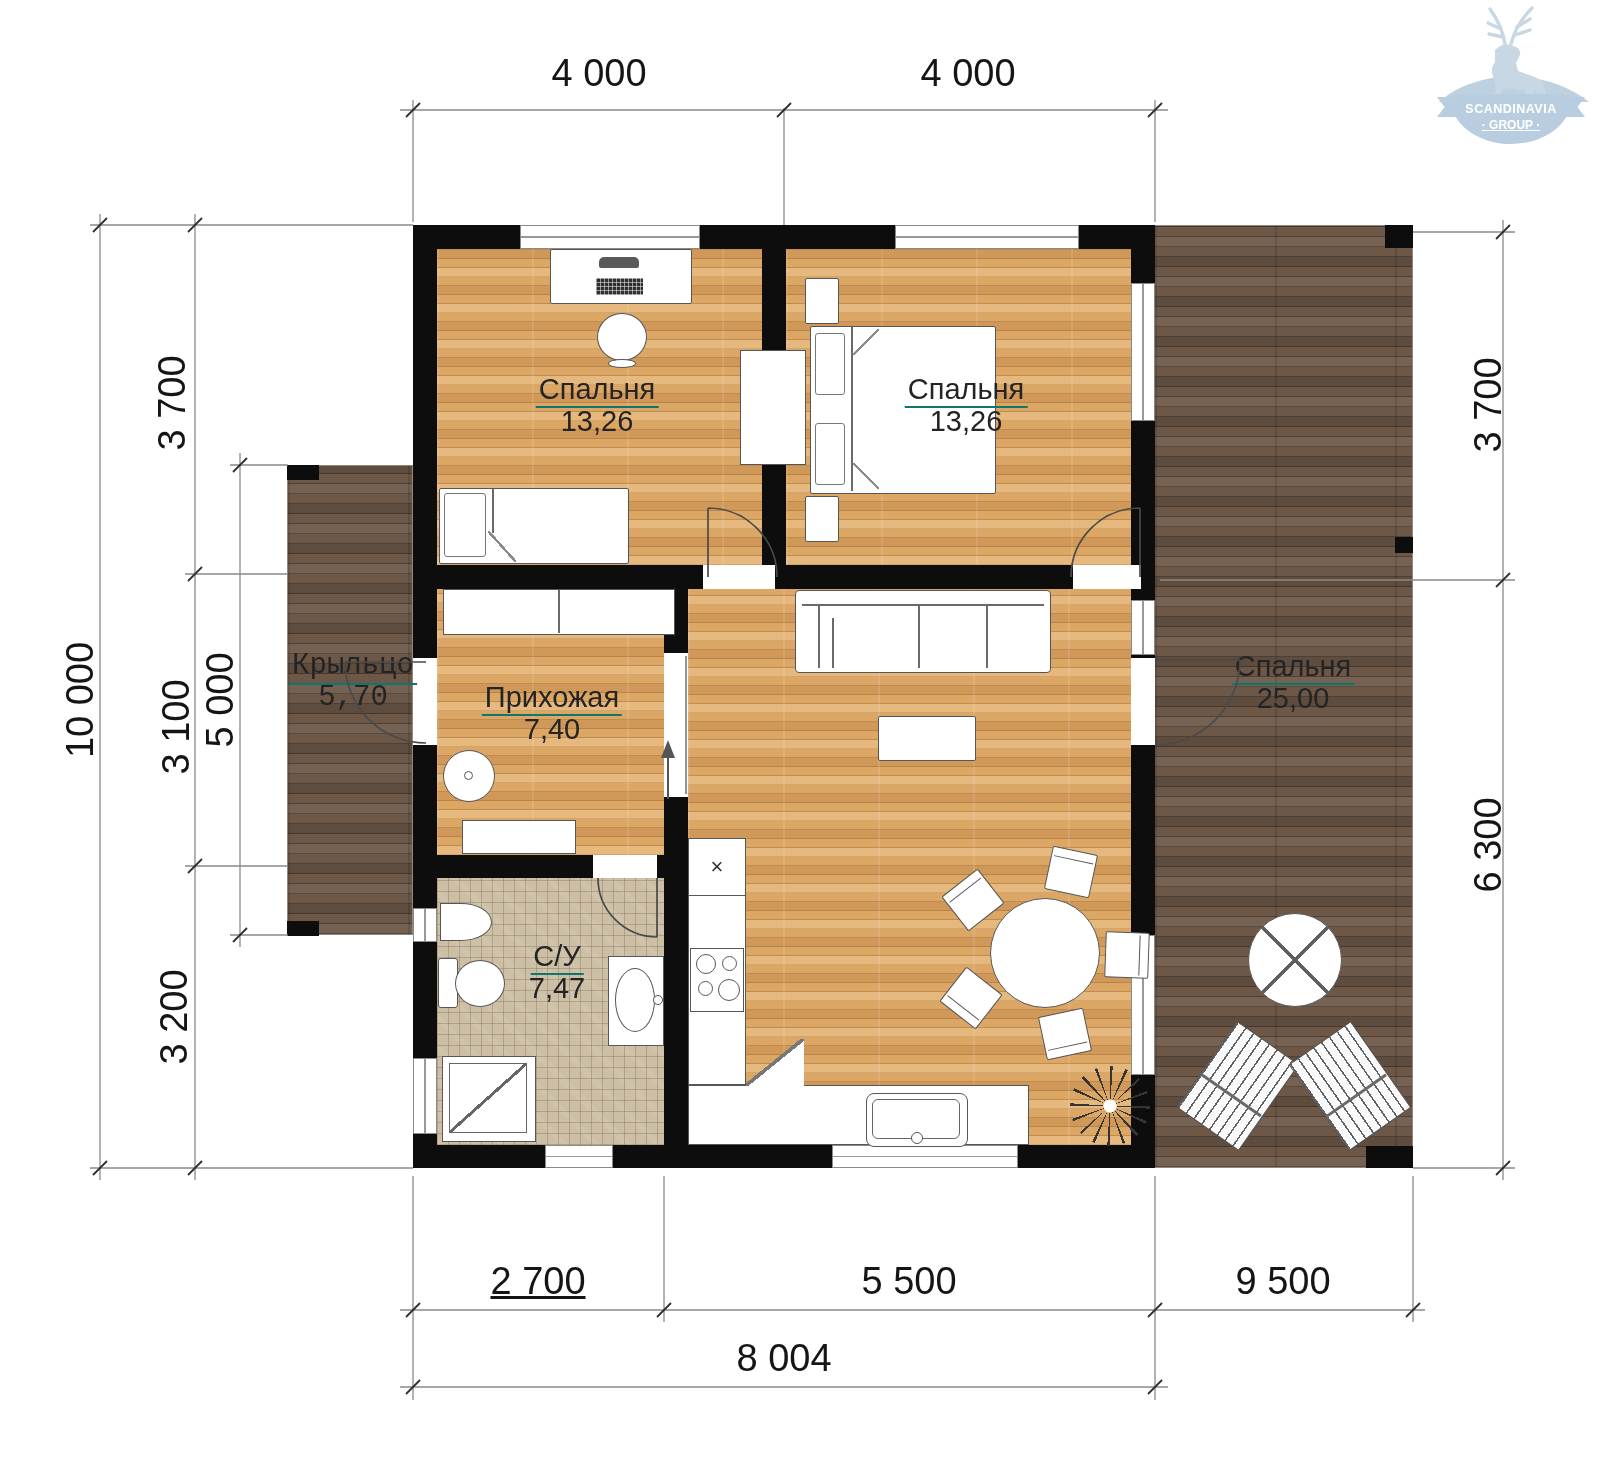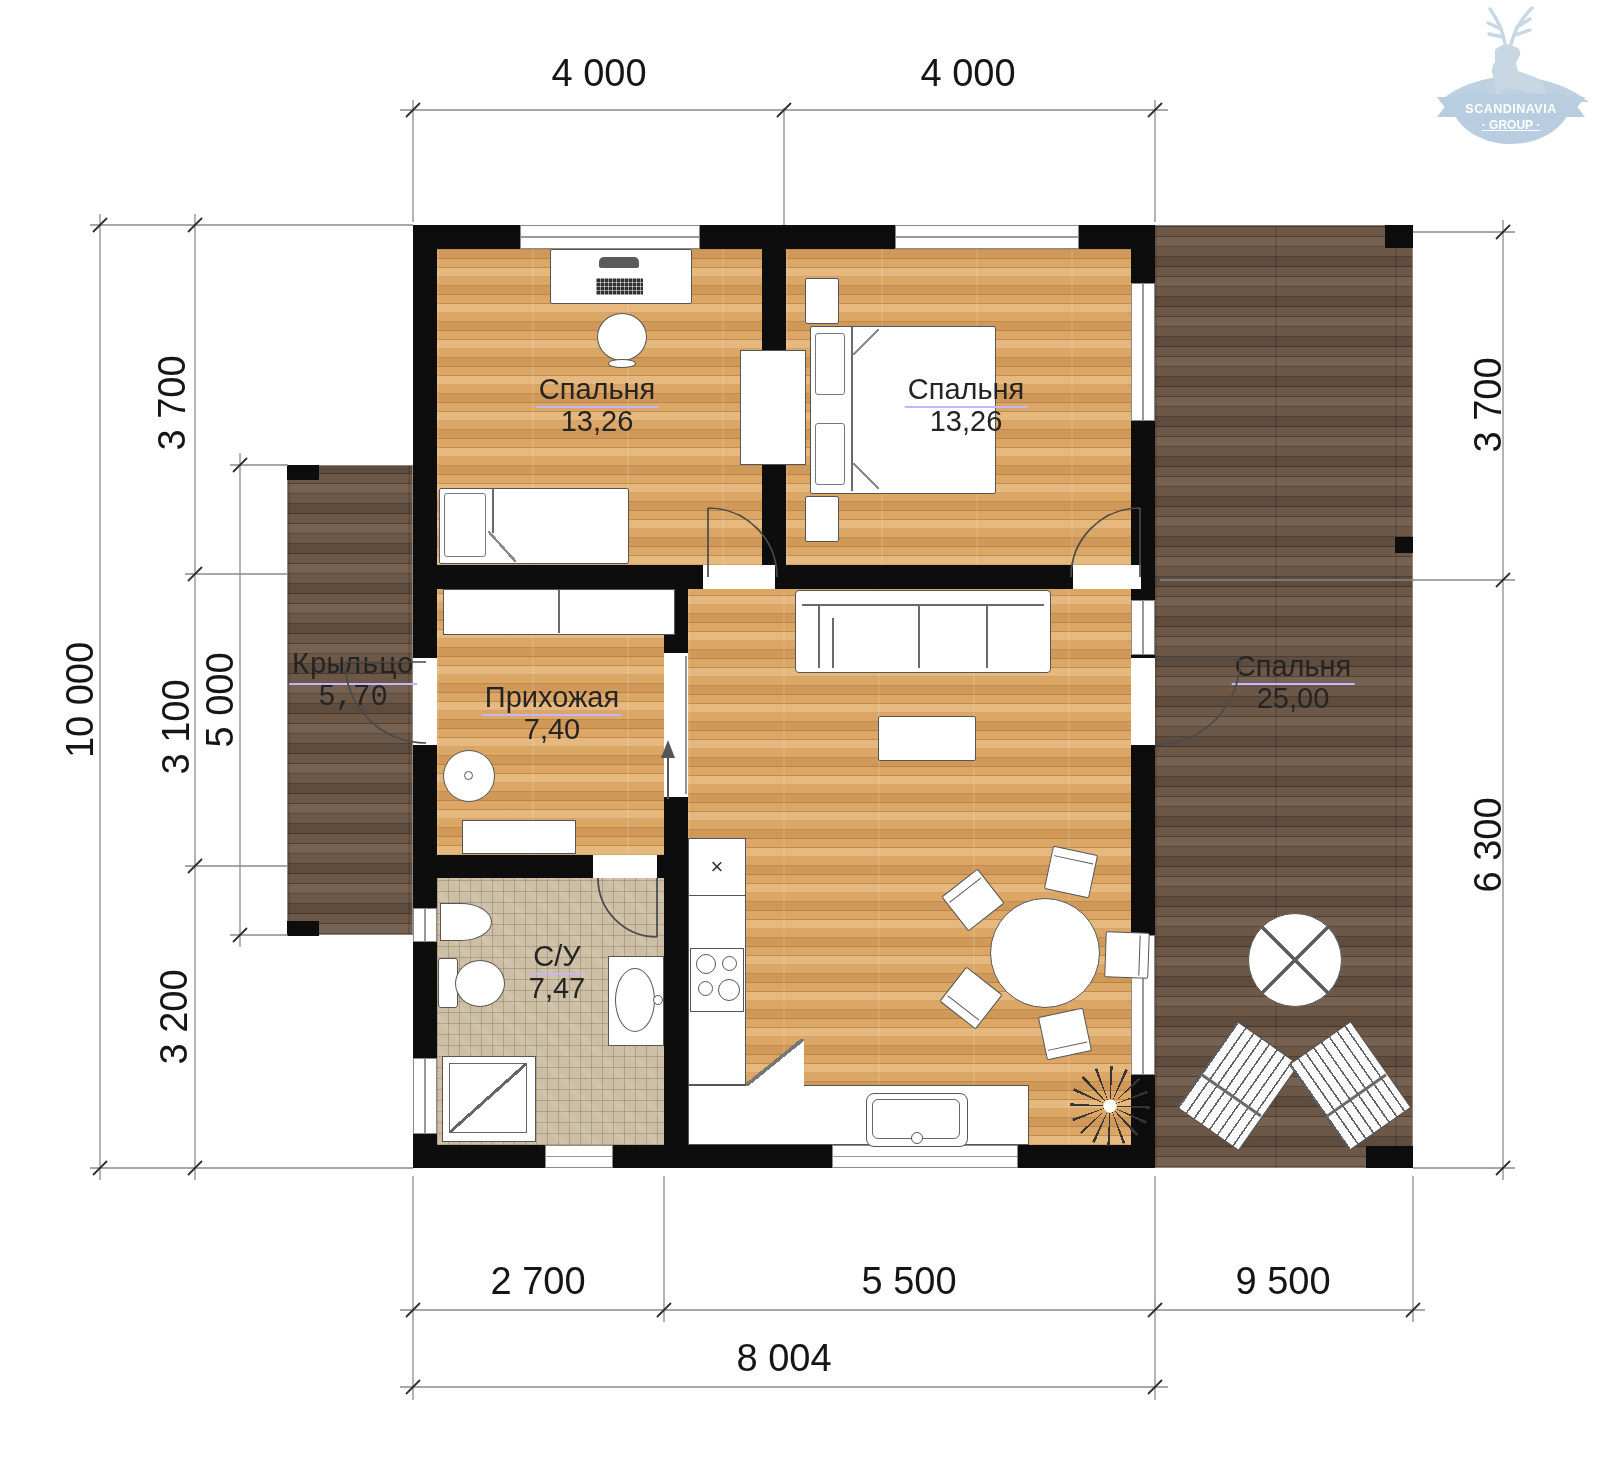--- a/index.html
+++ b/index.html
@@ -34,21 +34,21 @@
   .gap{position:absolute;background:#fff;}
   .post{position:absolute;background:#0d0d0d;}
   .winH,.winV{position:absolute;background:#fff;border:1px solid #8a8a8a;}
   .winH{background-image:linear-gradient(to bottom, rgba(0,0,0,0) calc(50% - .7px), #999 calc(50% - .7px) calc(50% + .7px), rgba(0,0,0,0) calc(50% + .7px));}
   .winV{background-image:linear-gradient(to right, rgba(0,0,0,0) calc(50% - .7px), #999 calc(50% - .7px) calc(50% + .7px), rgba(0,0,0,0) calc(50% + .7px));}
   .furn{position:absolute;background:#fff;border:1.5px solid #565656;border-radius:2px;}
   .furn .part{position:absolute;}
   .line{position:absolute;background:#6a6a6a;}
   .room-label{position:absolute;transform:translateX(-50%);text-align:center;
      color:#242424;font-size:29px;line-height:1.12;white-space:nowrap;}
-  .room-label .rname{border-bottom:2px solid #c4b5fd;padding:0 3px 1px;text-align:right;}
+  .room-label .rname{border-bottom:2px solid #0f766e;padding:0 3px 1px;text-align:right;}
   .dim{position:absolute;font-size:38px;color:#151515;white-space:nowrap;transform:translateX(-50%);}
   .dimv{position:absolute;font-size:38px;color:#151515;white-space:nowrap;
         transform:translate(-50%,-50%) rotate(-90deg);}
   .overlay{position:absolute;left:0;top:0;pointer-events:none;}
   .fold{position:absolute;background:linear-gradient(to top right, #fff 47%, #8a8a8a 47% 53%, rgba(0,0,0,0) 53%);}
   .plant{position:absolute;border-radius:50%;
      background:
        radial-gradient(circle, #fff 0 11%, rgba(255,255,255,0) 12%),
        repeating-conic-gradient(#343434 0deg 4deg, rgba(255,255,255,0) 4deg 22.5deg);}
   .lounger{position:absolute;border:1.5px solid #565656;
@@ -224,21 +224,21 @@
     <span class="rname">Спальня</span>
     <div>25,00</div>
   </div>
   <div class="room-label" style="left:557px;top:940px;">
     <span class="rname">С/У</span>
     <div>7,47</div>
   </div>
 
   <div class="dim" style="left:599px;top:52px;">4 000</div>
   <div class="dim" style="left:968px;top:52px;">4 000</div>
-  <div class="dim" style="left:538px;top:1260px;">2 700</div>
+  <div class="dim" style="left:538px;top:1260px;text-decoration:underline;">2 700</div>
   <div class="dim" style="left:909px;top:1260px;">5 500</div>
   <div class="dim" style="left:1283px;top:1260px;">9 500</div>
   <div class="dim" style="left:784px;top:1337px;">8 004</div>
   <div class="dimv" style="left:80px;top:700px;">10 000</div>
   <div class="dimv" style="left:172px;top:403px;">3 700</div>
   <div class="dimv" style="left:176px;top:727px;">3 100</div>
   <div class="dimv" style="left:174px;top:1017px;">3 200</div>
   <div class="dimv" style="left:220px;top:700px;">5 000</div>
   <div class="dimv" style="left:1488px;top:405px;">3 700</div>
   <div class="dimv" style="left:1488px;top:845px;">6 300</div>

